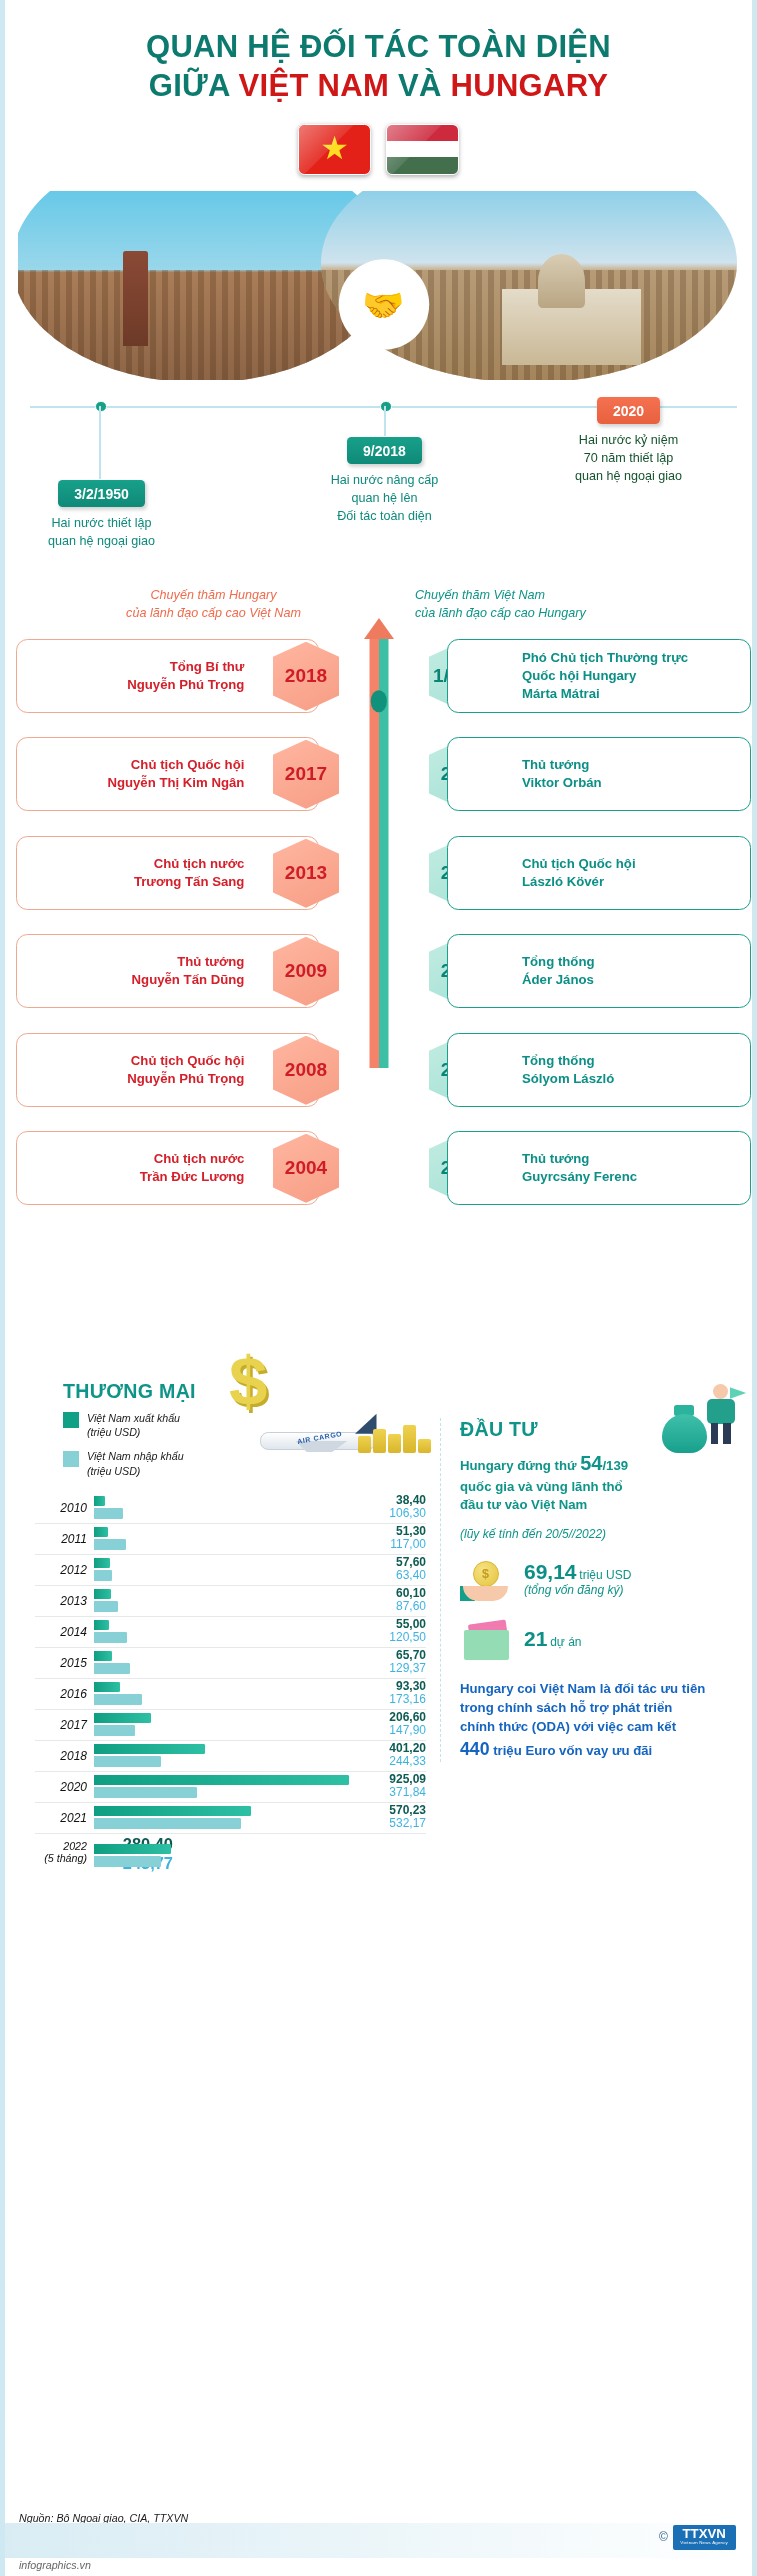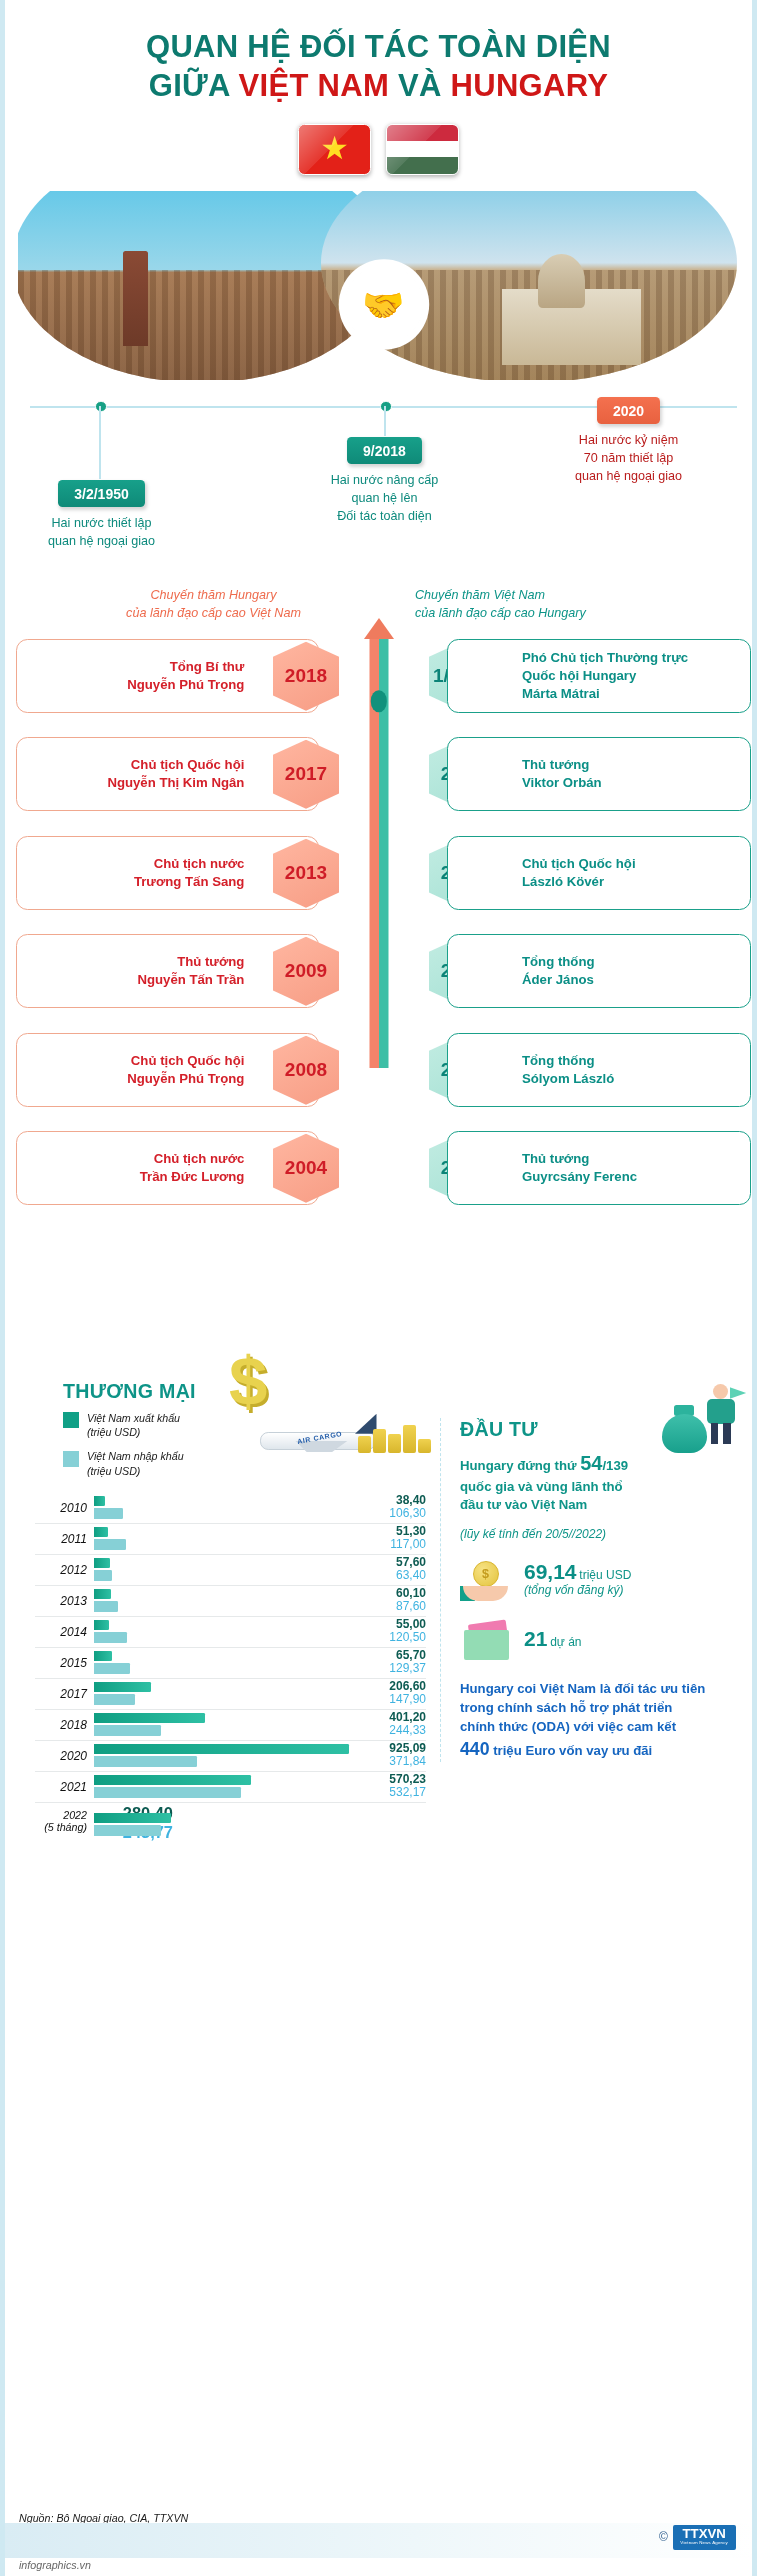--- a/index.html
+++ b/index.html
@@ -116,21 +116,21 @@
     display:inline-block;color:#ffffff;font-size:14px;font-weight:bold;
     padding:5.7px 16.4px;border-radius:4.4px;
     box-shadow:1.9px 2.5px 3.8px rgba(0,0,0,.17);
   }
   .pill-green{background:linear-gradient(180deg,#17a08a,#0f8a78);}
   .pill-orange{background:linear-gradient(180deg,#f4714f,#e8613f);}
   .tl-text{
     margin-top:7.6px;font-size:12.6px;line-height:1.42;font-weight:500;
   }
   .txt-green{color:#0d8a7d;}
-  .txt-red{color:#b91c1c;}
+  .txt-red{color:#14532d;}
 
   
   .visits{ position:relative; margin-top:6.3px; height:744px; }
   .v-head-left{
     position:absolute;left:76px;top:0;width:265px;text-align:center;
     font-style:italic;font-size:12.6px;line-height:1.45;color:#ee6b4d;
   }
   .v-head-right{
     position:absolute;left:410px;top:0;width:271px;text-align:left;
     font-style:italic;font-size:12.6px;line-height:1.45;color:#0d9488;
@@ -498,21 +498,21 @@
           <div>Chủ tịch Quốc hội</div>
           <div>László Kövér</div>
         </div>
       </div>
     </div>
 
     <div class="v-row" style="top:348px;">
       <div class="v-card v-card-left">
         <div class="v-name v-name-l">
           <div>Thủ tướng</div>
-          <div>Nguyễn Tấn Trần</div>
+          <div>Nguyễn Tấn Dũng</div>
         </div>
       </div>
       <div class="hex hex-l">2009</div>
       <div class="hex hex-r">2014</div>
       <div class="v-card v-card-right">
         <div class="v-name v-name-r">
           <div>Tổng thống</div>
           <div>Áder János</div>
         </div>
       </div>
@@ -647,20 +647,31 @@
         </div>
         <div class="c-row">
           <div class="c-year">2015</div>
           <div class="c-bars">
             <div class="bar bar-exp" style="width: 18px; background: linear-gradient(90deg, rgb(15, 158, 130), rgb(46, 192, 164));"></div>
             <div class="bar bar-imp" style="width: 36px; background: rgb(134, 208, 214);"></div>
           </div>
           <div class="c-vals">
             <span class="v-exp">65,70</span>
             <span class="v-imp">129,37</span>
+          </div>
+        </div>
+        <div class="c-row">
+          <div class="c-year">2016</div>
+          <div class="c-bars">
+            <div class="bar bar-exp" style="width: 26px; background: linear-gradient(90deg, rgb(15, 158, 130), rgb(46, 192, 164));"></div>
+            <div class="bar bar-imp" style="width: 48px; background: rgb(134, 208, 214);"></div>
+          </div>
+          <div class="c-vals">
+            <span class="v-exp">93,30</span>
+            <span class="v-imp">173,16</span>
           </div>
         </div>
         <div class="c-row">
           <div class="c-year">2017</div>
           <div class="c-bars">
             <div class="bar bar-exp" style="width: 57px; background: linear-gradient(90deg, rgb(15, 158, 130), rgb(46, 192, 164));"></div>
             <div class="bar bar-imp" style="width: 41px; background: rgb(134, 208, 214);"></div>
           </div>
           <div class="c-vals">
             <span class="v-exp">206,60</span>

